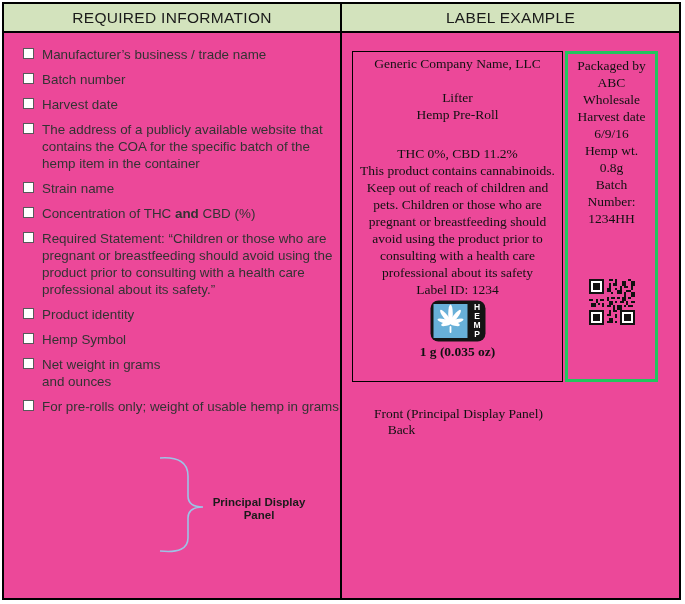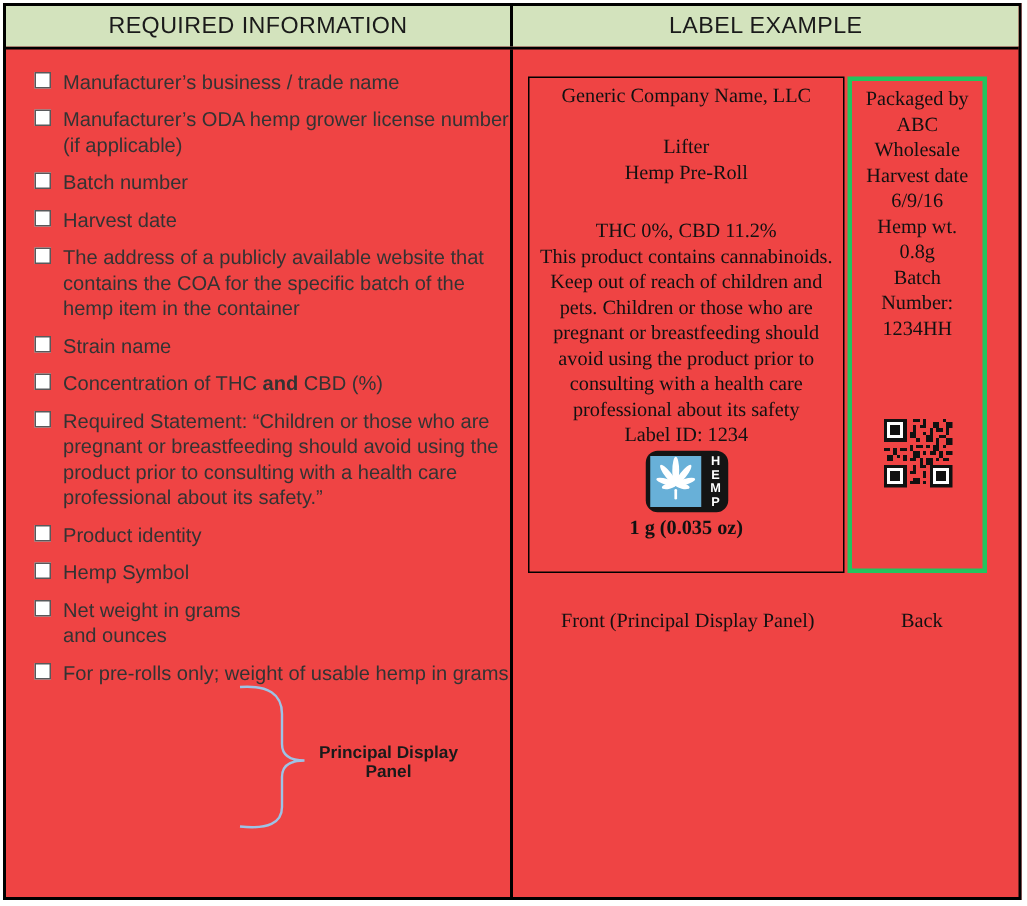--- a/index.html
+++ b/index.html
@@ -1,19 +1,19 @@
 <!DOCTYPE html>
 <html><head>
 <meta charset="utf-8">
 <style>
   html,body { margin:0; padding:0; background:#fff; }
   body { width:685px; height:604px; position:relative; font-family:"Liberation Sans", sans-serif; color:#222; }
 
   .doc-table { position:absolute; left:2px; top:2px; width:679px; height:598px;
-    box-sizing:border-box; border:2px solid #000; display:flex; flex-direction:column; background:#ef4444; }
+    box-sizing:border-box; border:2px solid #000; display:flex; flex-direction:column; background:#ec4899; }
 
   
   .header-row { display:flex; height:27px; flex:none; border-bottom:2px solid #000; }
   .hcell { box-sizing:border-box; background:#d3e3bd; border-right:1px solid #000;
     display:flex; align-items:center; justify-content:center;
     font-size:15.5px; letter-spacing:.3px; color:#1a1a1a; }
   .hcell.left { width:338px; border-right:2px solid #000; }
   .hcell.right { flex:1; border-right:none; }
 
   
@@ -51,45 +51,41 @@
   .f-weight { font-weight:bold; margin-top:1px; }
 
   .hemp-wrap { position:relative; width:56px; height:42px; margin:2px auto 0 auto; }
   .hemp-letters { position:absolute; left:40px; top:3px; width:15px; height:36px;
     display:flex; flex-direction:column; justify-content:space-between; align-items:center;
     color:#fff; font-family:"Liberation Sans", sans-serif; font-size:8.5px; font-weight:bold; line-height:9px; }
 
   .qr-wrap { margin-top:52px; display:flex; justify-content:center; }
 
   .captions { display:flex; margin-top:24px; font-family:"Liberation Serif", serif;
-    font-size:13.5px; color:#111; }
+    font-size:13.5px; color:#111;flex-direction:column; }
   .cap-front { width:213px; text-align:center; }
   .cap-back { width:95px; text-align:center; margin-left:2px; }
 </style>
 </head>
 <body>
 
 <div class="doc-table">
 
   <div class="header-row">
     <div class="hcell left">REQUIRED INFORMATION</div>
     <div class="hcell right">LABEL EXAMPLE</div>
   </div>
 
   <div class="body-row">
 
     <div class="col-left">
       <div id="checklist">
           <div class="check-item">
             <span class="check-box"></span>
             <div class="item-text">Manufacturer’s business / trade name</div>
-          </div>
-          <div class="check-item">
-            <span class="check-box"></span>
-            <div class="item-text">Manufacturer’s ODA hemp grower license number (if applicable)</div>
           </div>
           <div class="check-item">
             <span class="check-box"></span>
             <div class="item-text">Batch number</div>
           </div>
           <div class="check-item">
             <span class="check-box"></span>
             <div class="item-text">Harvest date</div>
           </div>
           <div class="check-item">

